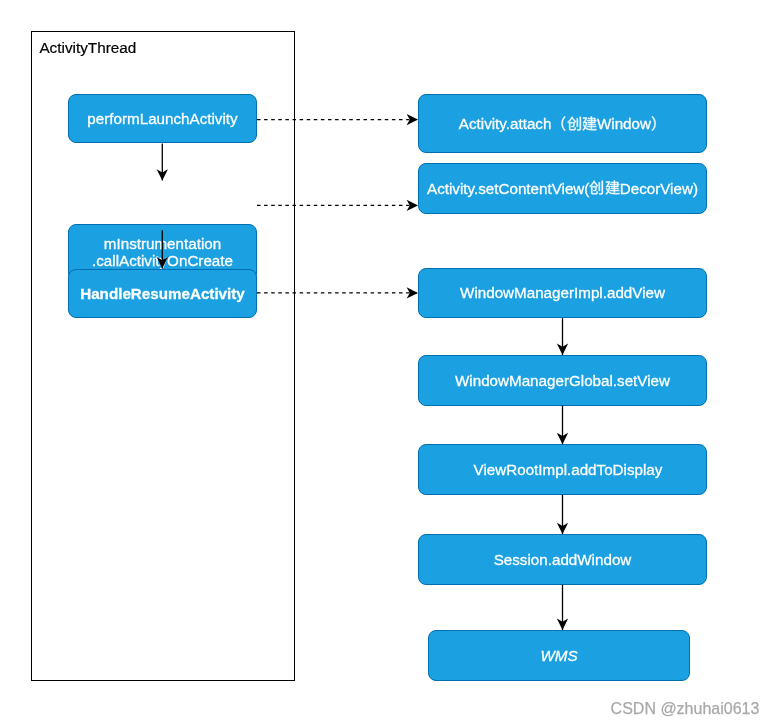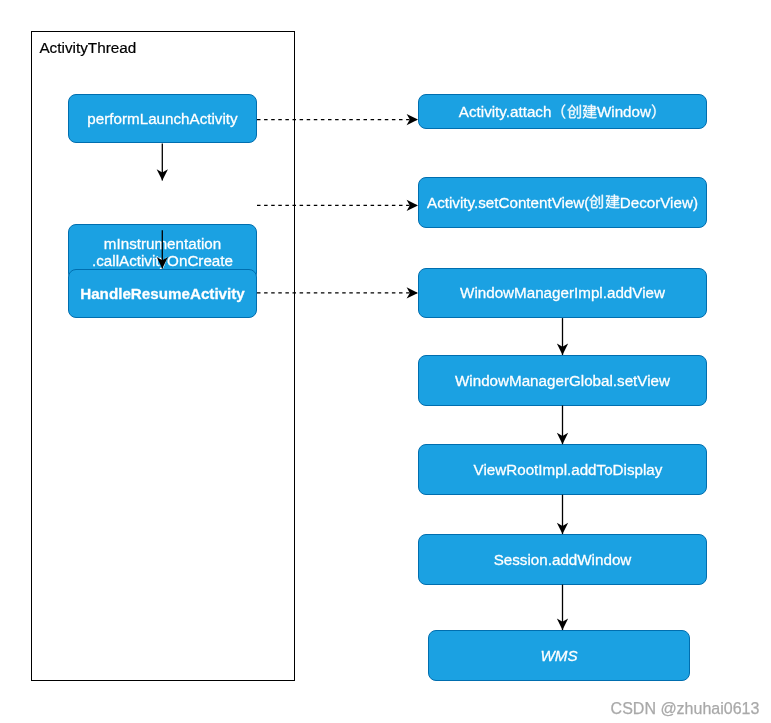--- a/index.html
+++ b/index.html
@@ -58,32 +58,32 @@
   <div class="container-label" style="left:39.4px; top:39.8px;">ActivityThread</div>
   <div class="node" style="left:68px; top:93.5px; width:189px; height:49.9px;text-align:right;">
       <span class="lbl">performLaunchActivity</span>
     </div>
   <div class="node" style="left:68px; top:180.6px; width:189px; height:57px;margin-top:43px;">
       <span class="lbl">mInstrumentation<br>.callActivityOnCreate</span>
     </div>
   <div class="node" style="left:68px; top:268.5px; width:189px; height:49.6px;font-weight:bold;">
       <span class="lbl">HandleResumeActivity</span>
     </div>
-  <div class="node" style="left:418px; top:94.2px; width:289px; height:35px;">
+  <div class="node" style="left:418px; top:94.2px; width:289px; height:59px;">
       <span class="lbl">Activity.attach<svg class="cjk" viewBox="0 -880 1000 1000">
           <path fill="currentColor" stroke="currentColor" stroke-width="28" d="M695 -380C695 -185 774 -26 894 96L954 65C839 -54 768 -202 768 -380C768 -558 839 -706 954 -825L894 -856C774 -734 695 -575 695 -380Z"></path>
         </svg><svg class="cjk" viewBox="0 -880 1000 1000">
           <path fill="currentColor" stroke="currentColor" stroke-width="28" d="M838 -824V-20C838 -1 831 5 812 6C792 6 729 7 659 5C670 25 682 57 686 76C779 77 834 75 867 64C899 51 913 30 913 -20V-824ZM643 -724V-168H715V-724ZM142 -474V-45C142 44 172 65 269 65C290 65 432 65 455 65C544 65 566 26 576 -112C555 -117 526 -128 509 -141C504 -22 497 0 450 0C419 0 300 0 275 0C224 0 216 -7 216 -45V-407H432C424 -286 415 -237 403 -223C396 -214 388 -213 374 -213C360 -213 325 -214 288 -218C298 -199 306 -173 307 -153C347 -150 386 -151 406 -152C431 -155 448 -161 463 -178C486 -203 497 -271 506 -444C507 -454 507 -474 507 -474ZM313 -838C260 -709 154 -571 27 -480C44 -468 70 -443 82 -428C181 -504 266 -604 330 -713C409 -627 496 -524 540 -457L595 -507C547 -578 446 -689 362 -774L383 -818Z"></path>
         </svg><svg class="cjk" viewBox="0 -880 1000 1000">
           <path fill="currentColor" stroke="currentColor" stroke-width="28" d="M394 -755V-695H581V-620H330V-561H581V-483H387V-422H581V-345H379V-288H581V-209H337V-149H581V-49H652V-149H937V-209H652V-288H899V-345H652V-422H876V-561H945V-620H876V-755H652V-840H581V-755ZM652 -561H809V-483H652ZM652 -620V-695H809V-620ZM97 -393C97 -404 120 -417 135 -425H258C246 -336 226 -259 200 -193C173 -233 151 -283 134 -343L78 -322C102 -241 132 -177 169 -126C134 -60 89 -8 37 30C53 40 81 66 92 80C140 43 183 -7 218 -70C323 30 469 55 653 55H933C937 35 951 2 962 -14C911 -13 694 -13 654 -13C485 -13 347 -35 249 -132C290 -225 319 -342 334 -483L292 -493L278 -492H192C242 -567 293 -661 338 -758L290 -789L266 -778H64V-711H237C197 -622 147 -540 129 -515C109 -483 84 -458 66 -454C76 -439 91 -408 97 -393Z"></path>
         </svg>Window<svg class="cjk" viewBox="0 -880 1000 1000">
           <path fill="currentColor" stroke="currentColor" stroke-width="28" d="M305 -380C305 -575 226 -734 106 -856L46 -825C161 -706 232 -558 232 -380C232 -202 161 -54 46 65L106 96C226 -26 305 -185 305 -380Z"></path>
         </svg></span>
     </div>
-  <div class="node" style="left:418px; top:177px; width:289px; height:50.5px;">
+  <div class="node" style="left:418px; top:163px; width:289px; height:50.5px;">
       <span class="lbl">Activity.setContentView(<svg class="cjk" viewBox="0 -880 1000 1000">
           <path fill="currentColor" stroke="currentColor" stroke-width="28" d="M838 -824V-20C838 -1 831 5 812 6C792 6 729 7 659 5C670 25 682 57 686 76C779 77 834 75 867 64C899 51 913 30 913 -20V-824ZM643 -724V-168H715V-724ZM142 -474V-45C142 44 172 65 269 65C290 65 432 65 455 65C544 65 566 26 576 -112C555 -117 526 -128 509 -141C504 -22 497 0 450 0C419 0 300 0 275 0C224 0 216 -7 216 -45V-407H432C424 -286 415 -237 403 -223C396 -214 388 -213 374 -213C360 -213 325 -214 288 -218C298 -199 306 -173 307 -153C347 -150 386 -151 406 -152C431 -155 448 -161 463 -178C486 -203 497 -271 506 -444C507 -454 507 -474 507 -474ZM313 -838C260 -709 154 -571 27 -480C44 -468 70 -443 82 -428C181 -504 266 -604 330 -713C409 -627 496 -524 540 -457L595 -507C547 -578 446 -689 362 -774L383 -818Z"></path>
         </svg><svg class="cjk" viewBox="0 -880 1000 1000">
           <path fill="currentColor" stroke="currentColor" stroke-width="28" d="M394 -755V-695H581V-620H330V-561H581V-483H387V-422H581V-345H379V-288H581V-209H337V-149H581V-49H652V-149H937V-209H652V-288H899V-345H652V-422H876V-561H945V-620H876V-755H652V-840H581V-755ZM652 -561H809V-483H652ZM652 -620V-695H809V-620ZM97 -393C97 -404 120 -417 135 -425H258C246 -336 226 -259 200 -193C173 -233 151 -283 134 -343L78 -322C102 -241 132 -177 169 -126C134 -60 89 -8 37 30C53 40 81 66 92 80C140 43 183 -7 218 -70C323 30 469 55 653 55H933C937 35 951 2 962 -14C911 -13 694 -13 654 -13C485 -13 347 -35 249 -132C290 -225 319 -342 334 -483L292 -493L278 -492H192C242 -567 293 -661 338 -758L290 -789L266 -778H64V-711H237C197 -622 147 -540 129 -515C109 -483 84 -458 66 -454C76 -439 91 -408 97 -393Z"></path>
         </svg>DecorView)</span>
     </div>
   <div class="node" style="left:418px; top:267.6px; width:289px; height:50.5px;">
       <span class="lbl">WindowManagerImpl.addView</span>
     </div>
   <div class="node" style="left:418px; top:355px; width:289px; height:50.5px;">

